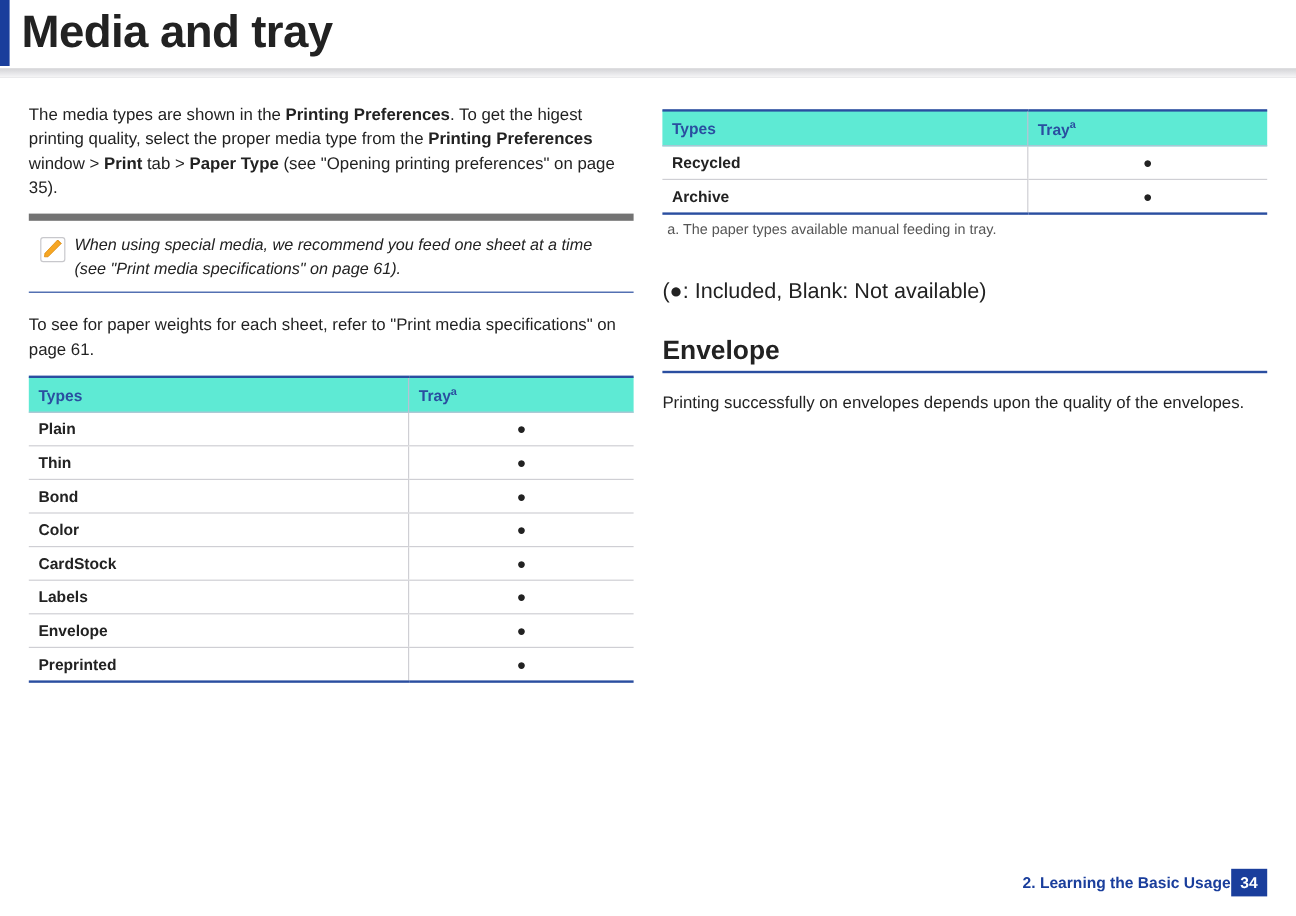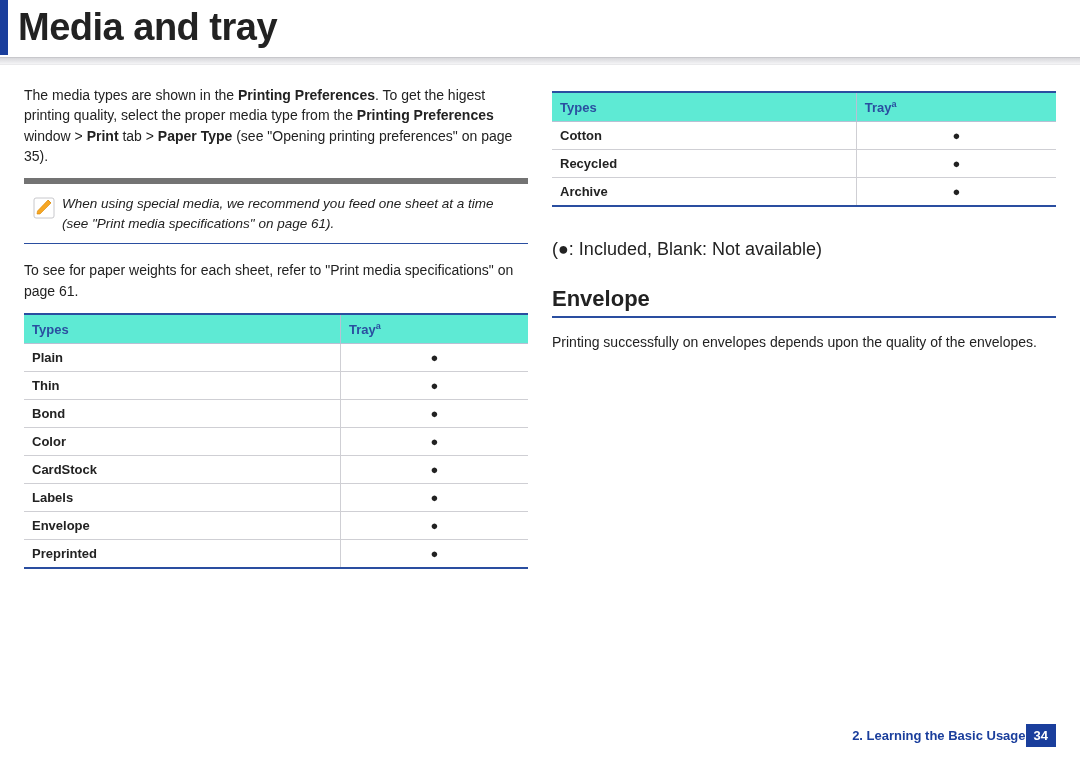--- a/index.html
+++ b/index.html
@@ -220,33 +220,30 @@
       <thead>
         <tr>
           <th>Types</th>
           <th>
             <span>Tray</span><sup>a</sup>
           </th>
         </tr>
       </thead>
       <tbody>
         <tr>
-            <td>Cotton</td>
-            <td class="mark">●</td>
-          </tr>
-        <tr>
             <td>Recycled</td>
             <td class="mark">●</td>
           </tr>
         <tr>
             <td>Archive</td>
             <td class="mark">●</td>
           </tr>
       </tbody>
     </table>
+    <div class="footnote">a. The paper types available manual feeding in tray.</div>
     <div class="legend">(●: Included, Blank: Not available)</div>
 
     <div class="section-heading">Envelope</div>
     <p>Printing successfully on envelopes depends upon the quality of the envelopes.</p>
   </div>
 
 </div>
 
 <div class="footer">
   <span class="footer-chapter">2. Learning the Basic Usage</span>

